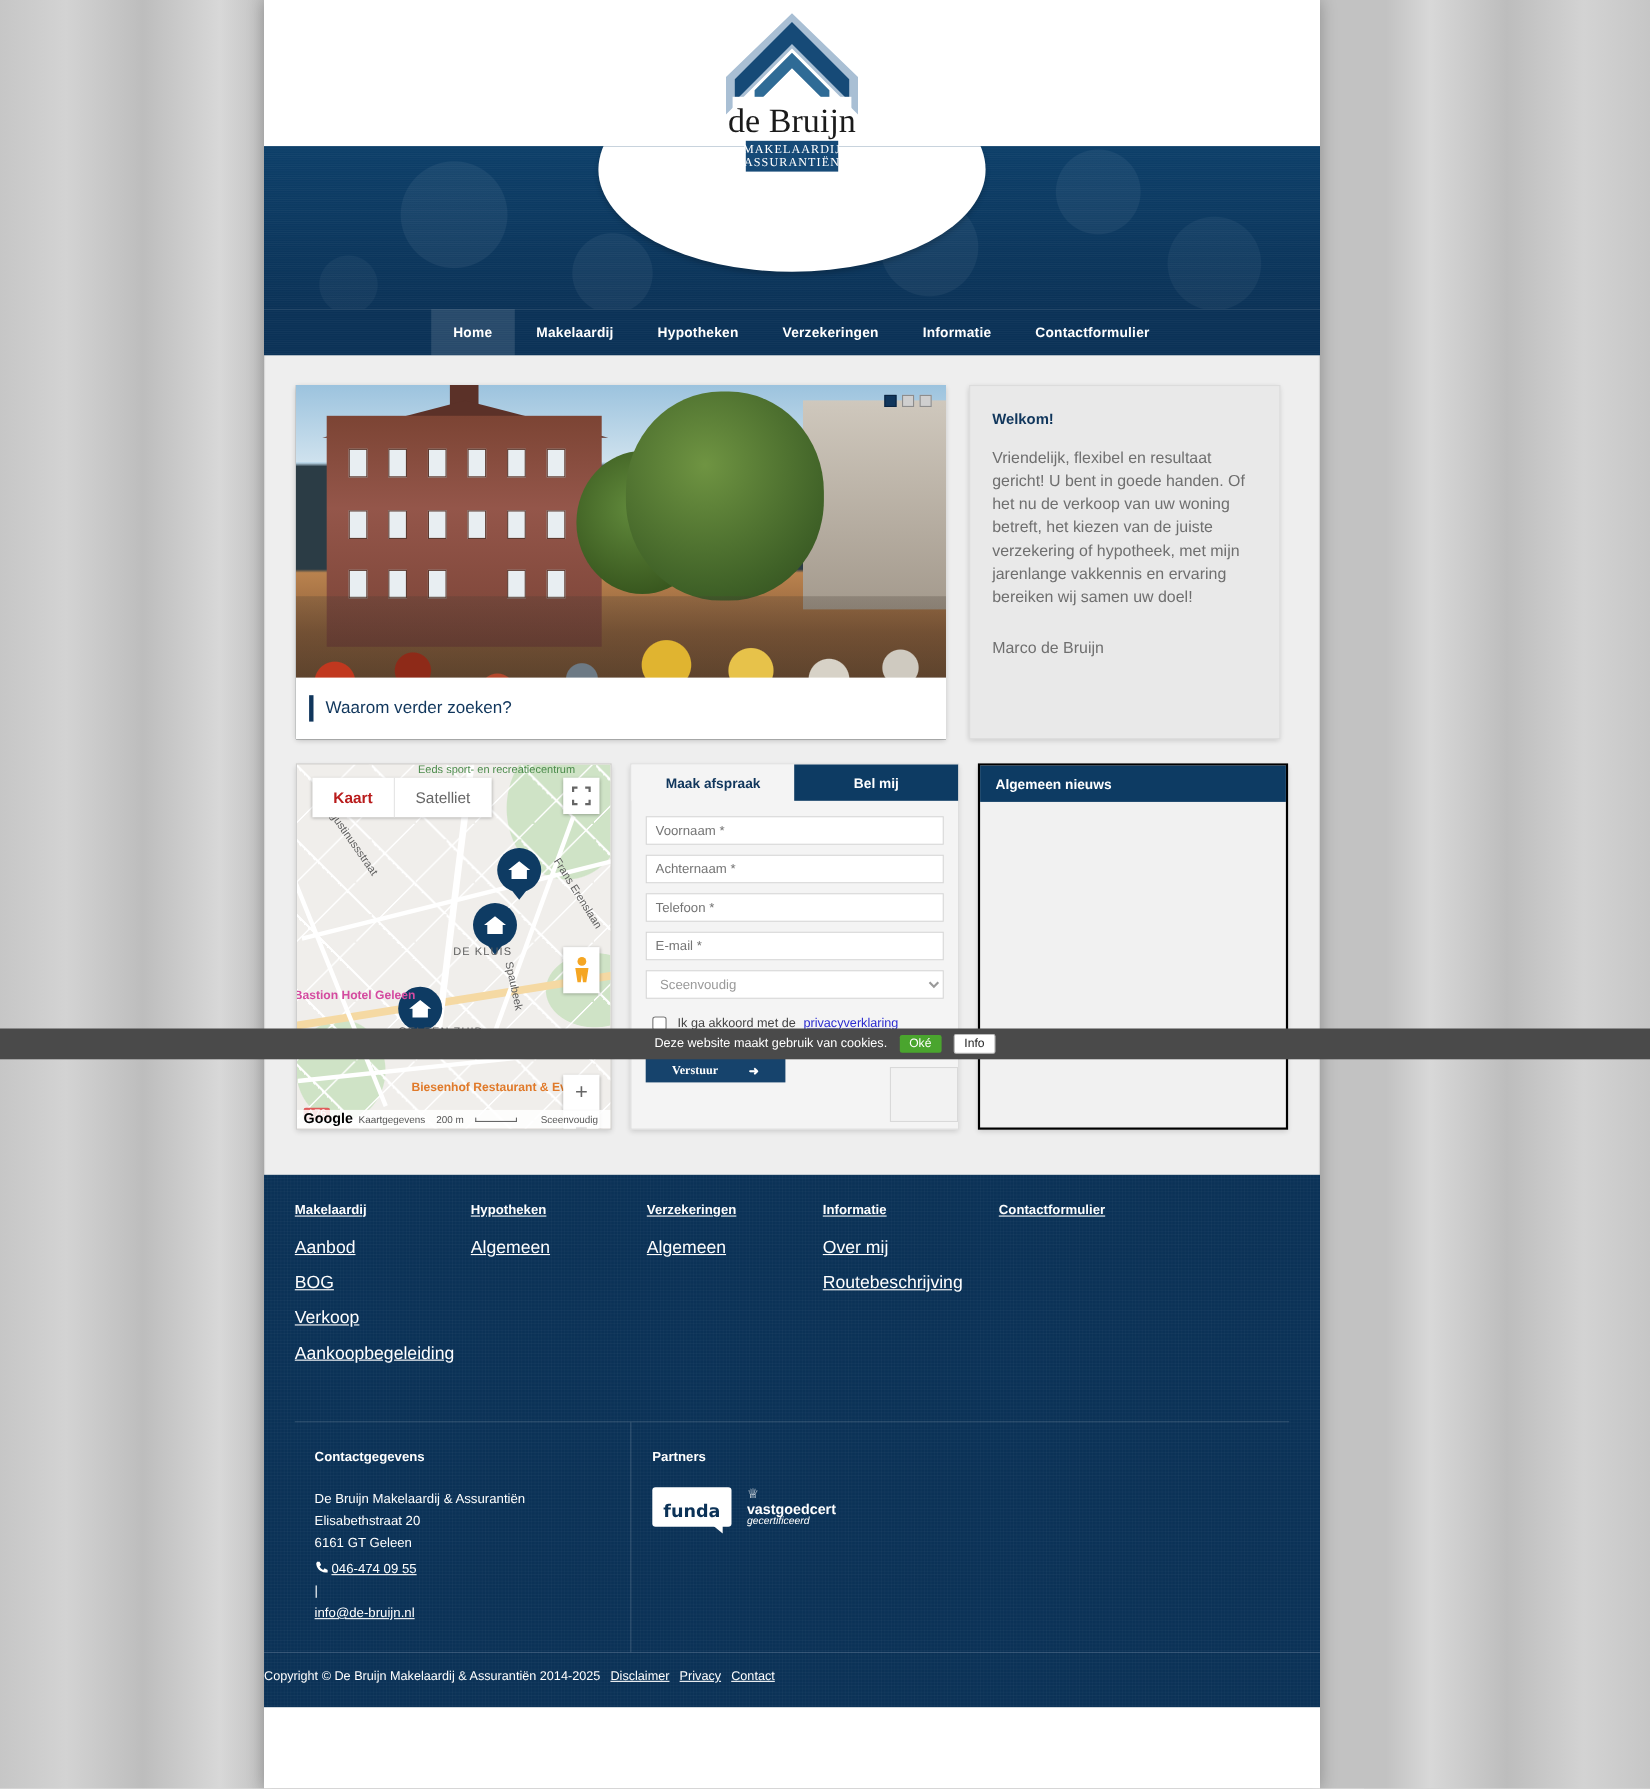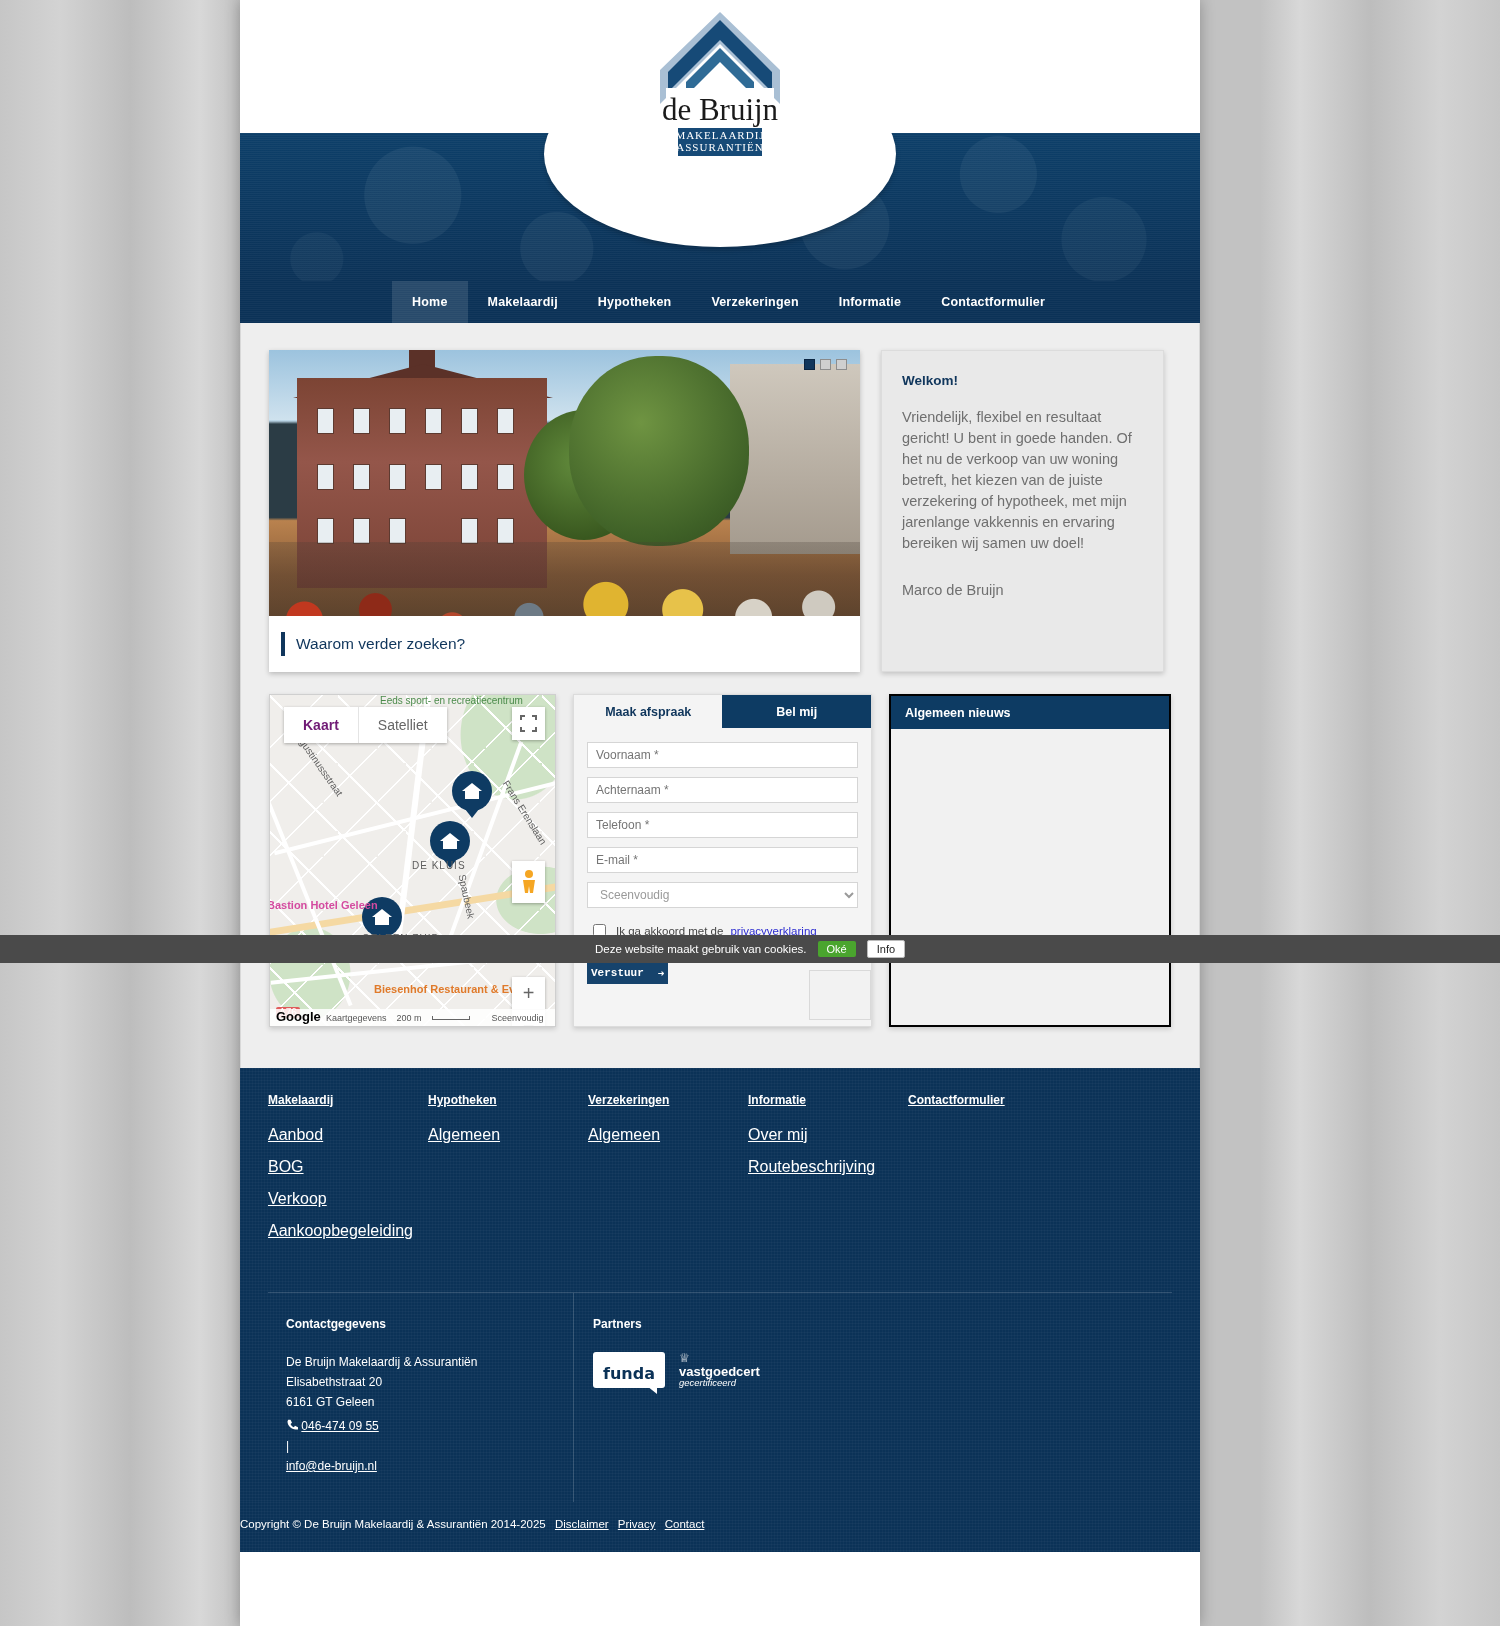--- a/index.html
+++ b/index.html
@@ -174,21 +174,21 @@
       radial-gradient(ellipse at 95% 62%, #cfe3c6 0 44px, transparent 45px),
       #f0eeeb;
   }
   .map-road{ position:absolute; background:#ffffff; }
   .map-road.major{ background:#f5d9a3; }
   .mt-btns{
     position:absolute; left:14px; top:12px; display:flex;
     background:#fff; box-shadow:0 1px 3px rgba(0,0,0,.3); z-index:4;
   }
   .mt-btn{ padding:10px 19px; font-size:14px; color:#666; cursor:pointer; }
-  .mt-btn.sel{ color:#701a75; font-weight:bold; border-right:1px solid #e4e4e4; }
+  .mt-btn.sel{ color:#b91c1c; font-weight:bold; border-right:1px solid #e4e4e4; }
   .mt-full{
     position:absolute; right:10px; top:12px; width:33px; height:33px; background:#fff;
     box-shadow:0 1px 3px rgba(0,0,0,.3); cursor:pointer; z-index:4;
   }
   .mt-peg{
     position:absolute; right:10px; top:166px; width:33px; height:42px; background:#fff;
     box-shadow:0 1px 3px rgba(0,0,0,.3); cursor:pointer; z-index:4;
     display:flex; align-items:center; justify-content:center; font-size:19px;
   }
   .mt-zoom{
@@ -232,22 +232,22 @@
     font-size:12px; color:#9a9a9a; padding:0 8px; font-family:"Liberation Sans", sans-serif;
   }
   .f-select{
     width:100%; height:26px; margin-bottom:9px; border:1px solid #d5d5d5; background:#fff;
     font-size:12px; color:#9a9a9a; padding:0 8px; font-family:"Liberation Sans", sans-serif;
   }
   .f-check{ display:flex; align-items:center; gap:7px; font-size:11.5px; color:#444; margin:4px 0 0 2px; }
   .f-check a{ color:#2b2bd0; }
   .f-submit{
     margin-top:22px; background:#16436c; color:#fff; border:0; height:22px;
-    padding:0 4px; font-size:11px; font-weight:bold; cursor:pointer;
-    display:inline-flex; align-items:center; gap:14px; font-family:Liberation Mono, monospace;
+    padding:0 24px; font-size:11px; font-weight:bold; cursor:pointer;
+    display:inline-flex; align-items:center; gap:28px; font-family:Liberation Serif, serif;
   }
   .captcha{
     position:absolute; right:0px; bottom:6px; width:62px; height:50px;
     background:#f2f2f2; border:1px solid #d9d9d9;
   }
 
   .news-box{
     width:283px; height:333px; background:#f1f1f1; border:2px solid #000000;
     box-shadow:0 2px 5px rgba(0,0,0,.16);
   }

